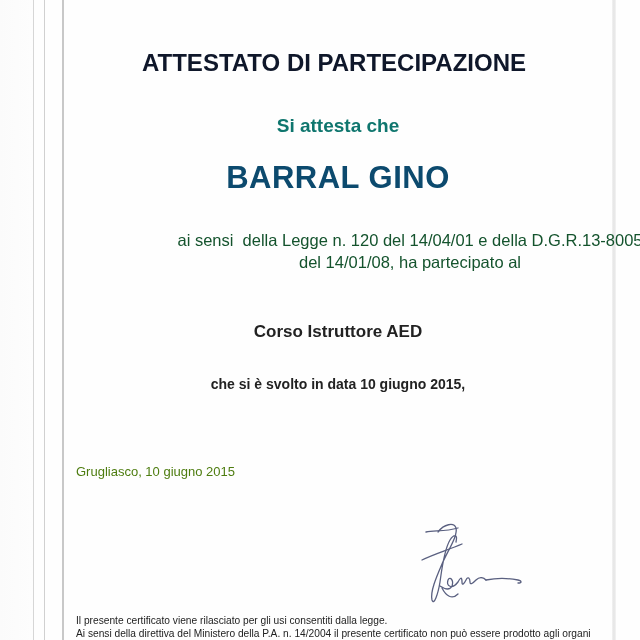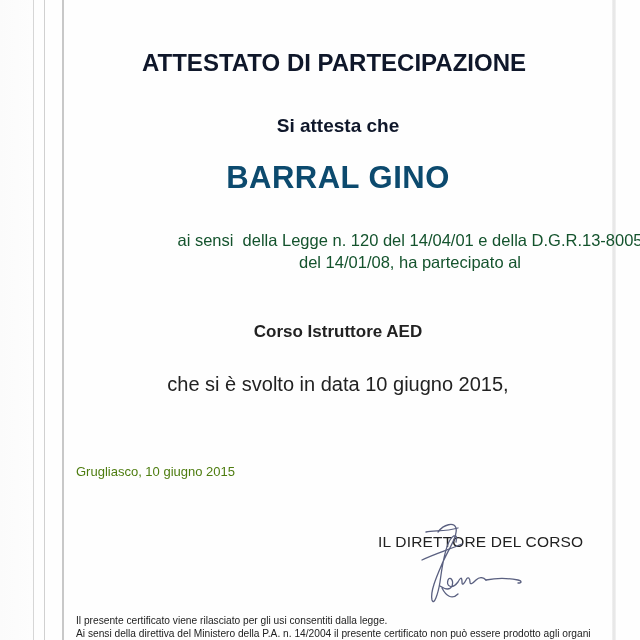--- a/index.html
+++ b/index.html
@@ -52,21 +52,21 @@
       font-weight: bold;
       letter-spacing: 0px;
       color: #0f172a;
       left: 54px;
       width: 560px;
     }
     .attesta {
       top: 115px;
       font-size: 19px;
       font-weight: bold;
-      color: #0f172a;
+      color: #0f766e;
     }
     .name {
       top: 160px;
       font-size: 31px;
       font-weight: bold;
       color: #0c4a6e;
       letter-spacing: 0.5px;
     }
     .body-text {
       top: 229px;
@@ -79,23 +79,24 @@
     }
     .course {
       top: 311px;
       font-size: 17px;
       font-weight: bold;
       color: #222;
       margin-top: 11px;
     }
     .held {
       top: 373px;
-      font-size: 20px;
+      font-size: 14px;
       line-height: 23px;
       color: #222;
+      font-weight: bold;
     }
     .place-date {
       position: absolute;
       left: 76px;
       top: 464px;
       font-size: 13px;
       color: #4d7c0f;
     }
     .director {
       position: absolute;
@@ -144,21 +145,20 @@
   </div>
 
   <div class="center course">Corso Istruttore AED</div>
 
   <div class="center held">
     <div>che si è svolto in data 10 giugno 2015,</div>
   </div>
 
   <div class="place-date">Grugliasco, 10 giugno 2015</div>
 
-  <div class="director">IL DIRETTORE DEL CORSO</div>
 
   <svg class="signature" viewBox="0 0 140 90" xmlns="http://www.w3.org/2000/svg">
     <g fill="none" stroke="#5a6080" stroke-width="1.3" stroke-linecap="round" stroke-linejoin="round">
 
       <path d="M38 12 C 44 4, 54 2, 56 8 C 58 16, 48 30, 42 44 C 36 58, 30 72, 32 80 C 34 86, 38 74, 40 62 C 42 48, 44 30, 50 20 C 54 14, 58 14, 56 22"></path>
       <path d="M22 40 C 34 34, 48 30, 62 24"></path>
       <path d="M26 12 C 34 10, 44 12, 58 8"></path>
 
       <path d="M40 66 C 46 70, 50 70, 52 66 C 54 60, 50 56, 48 60 C 46 66, 52 70, 58 62 C 60 58, 62 56, 62 62 C 62 66, 64 64, 66 60 C 68 56, 70 58, 70 62 C 70 66, 74 62, 76 60 C 80 56, 84 58, 86 60"></path>
       <path d="M86 60 C 96 58, 108 58, 118 60 C 122 61, 122 63, 118 63"></path>

